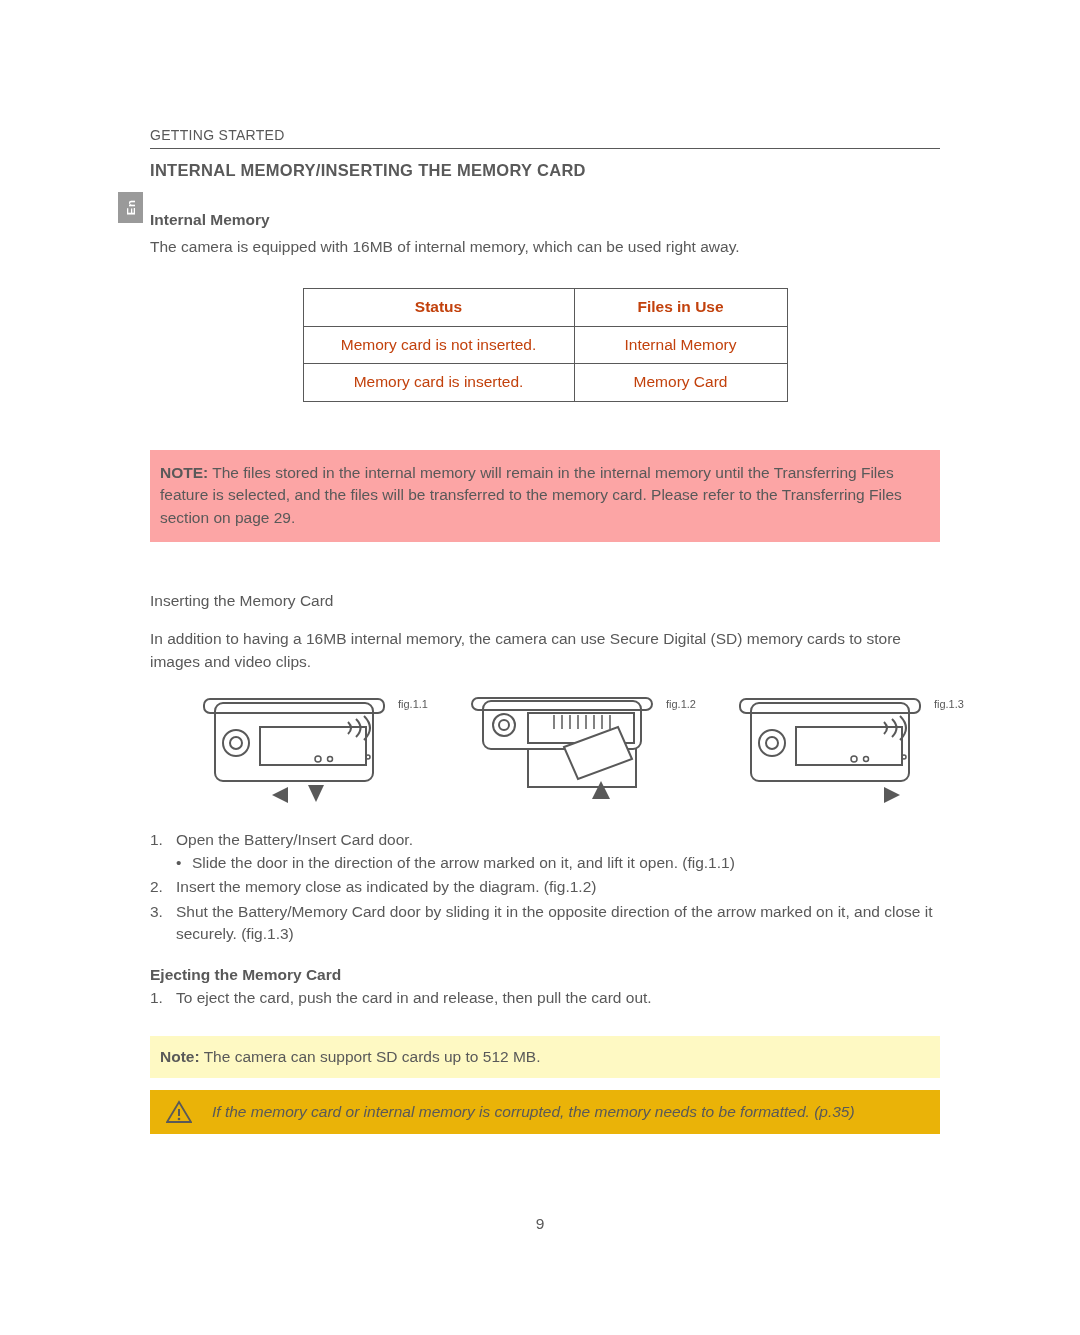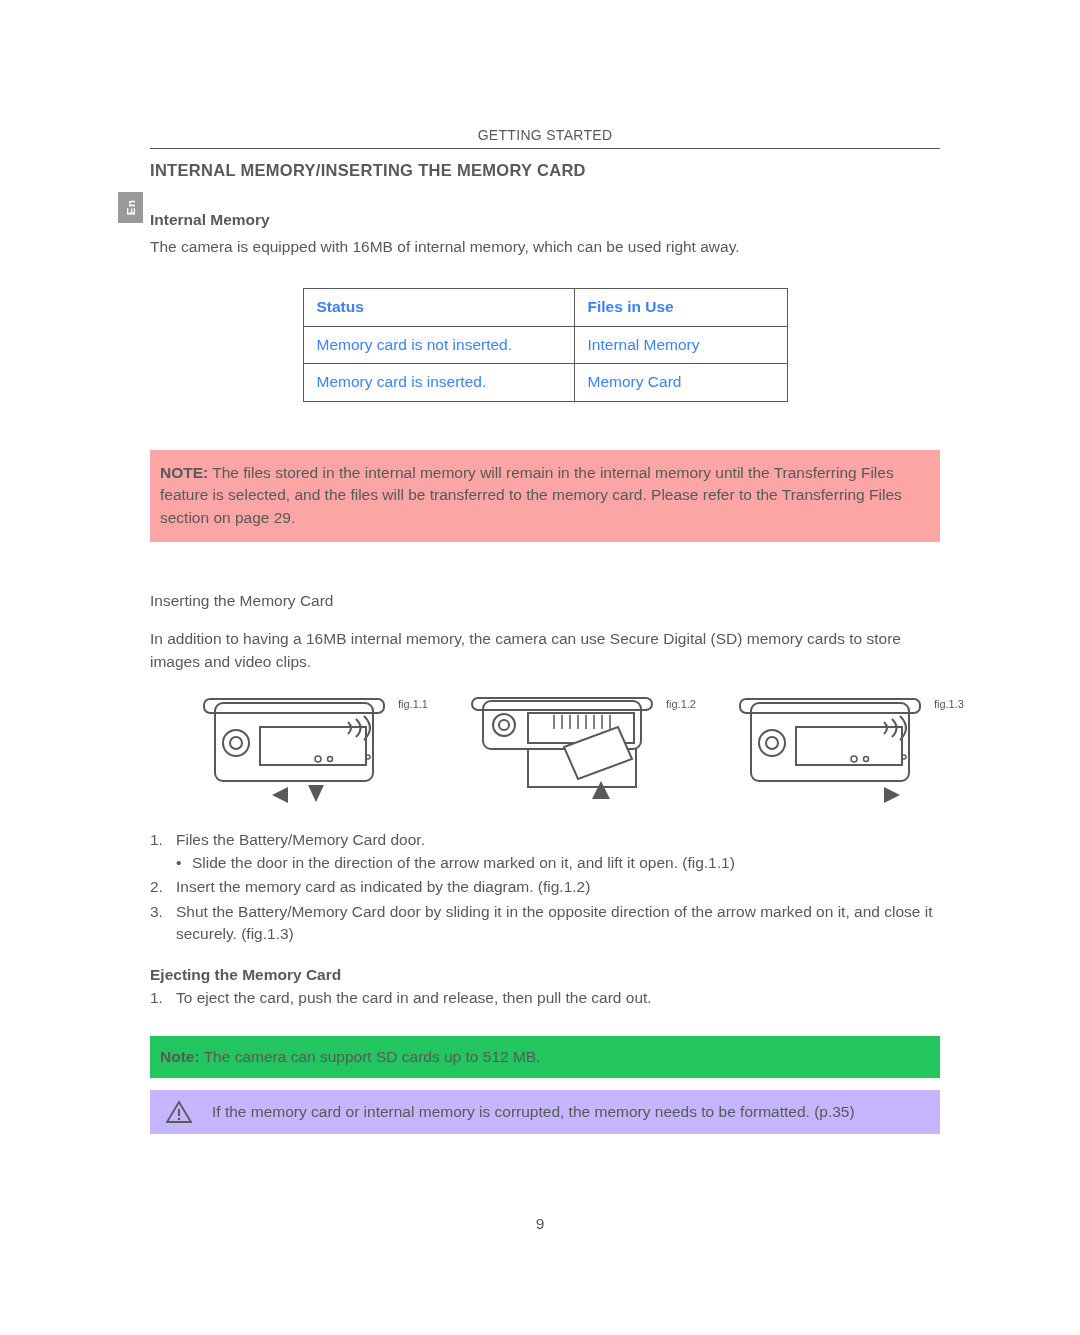--- a/index.html
+++ b/index.html
@@ -16,21 +16,20 @@
     .page {
       padding: 125px 140px 60px 150px;
       position: relative;
     }
     .header-line {
       border-bottom: 1.5px solid #595959;
       font-size: 14px;
       letter-spacing: 0.3px;
       padding-bottom: 3px;
       margin-bottom: 10px;
-      text-align: center;
     }
     .section-title {
       font-weight: bold;
       font-size: 16.5px;
       letter-spacing: 0.3px;
       margin-bottom: 26px;
     }
     .language-tab {
       position: absolute;
       left: 118px;
@@ -57,23 +56,23 @@
       margin-bottom: 30px;
     }
     table.memtable {
       border-collapse: collapse;
       margin: 0 auto 48px auto;
       width: 485px;
     }
     table.memtable th, table.memtable td {
       border: 1px solid #595959;
       padding: 7px 13px;
-      text-align: left;
+      text-align: center;
       font-size: 15.5px;
-      color: #3b82f6;
+      color: #c2410c;
       font-weight: normal;
     }
     table.memtable th {
       font-weight: bold;
     }
     table.memtable td.col-a { width: 56%; }
     .note-box {
       background: #fca5a5;
       padding: 12px 10px 13px 10px;
       margin-bottom: 48px;
@@ -147,31 +146,32 @@
       padding-left: 26px;
       position: relative;
       margin-bottom: 26px;
     }
     .eject-step::before {
       content: "1.";
       position: absolute;
       left: 0;
     }
     .note2 {
-      background: #22c55e;
+      background: #fef9c3;
       padding: 10px 10px;
       margin-bottom: 12px;
     }
     .warn-row {
-      background: #c4b5fd;
+      background: #eab308;
       padding: 10px 10px 10px 16px;
       display: flex;
       align-items: center;
       gap: 20px;
       margin-bottom: 40px;
+      font-style: italic;
     }
     .warn-icon {
       width: 26px;
       height: 24px;
       flex-shrink: 0;
     }
     .page-number {
       text-align: center;
       font-size: 15.5px;
       color: #595959;
@@ -285,25 +285,25 @@
           <circle cx="168" cy="60" r="2" fill="none" stroke="#595959" stroke-width="1.5"></circle>
           <polygon points="148,90 148,106 164,98" fill="#595959"></polygon>
         </svg>
       </div>
       <div class="cap">fig.1.3</div>
     </div>
   </div>
 
   <ol class="steps">
     <li data-num="1">
-      <span>Files the Battery/Memory Card door.</span>
+      <span>Open the Battery/Insert Card door.</span>
       <div class="bullet">Slide the door in the direction of the arrow marked on it, and lift it open. (fig.1.1)</div>
     </li>
     <li data-num="2">
-      <span>Insert the memory card as indicated by the diagram. (fig.1.2)</span>
+      <span>Insert the memory close as indicated by the diagram. (fig.1.2)</span>
     </li>
     <li data-num="3">
       <span>Shut the Battery/Memory Card door by sliding it in the opposite direction of the arrow marked on it, and close it securely. (fig.1.3)</span>
     </li>
   </ol>
 
   <div class="subhead3">Ejecting the Memory Card</div>
   <div class="eject-step">To eject the card, push the card in and release, then pull the card out.</div>
 
   <div class="note2">

